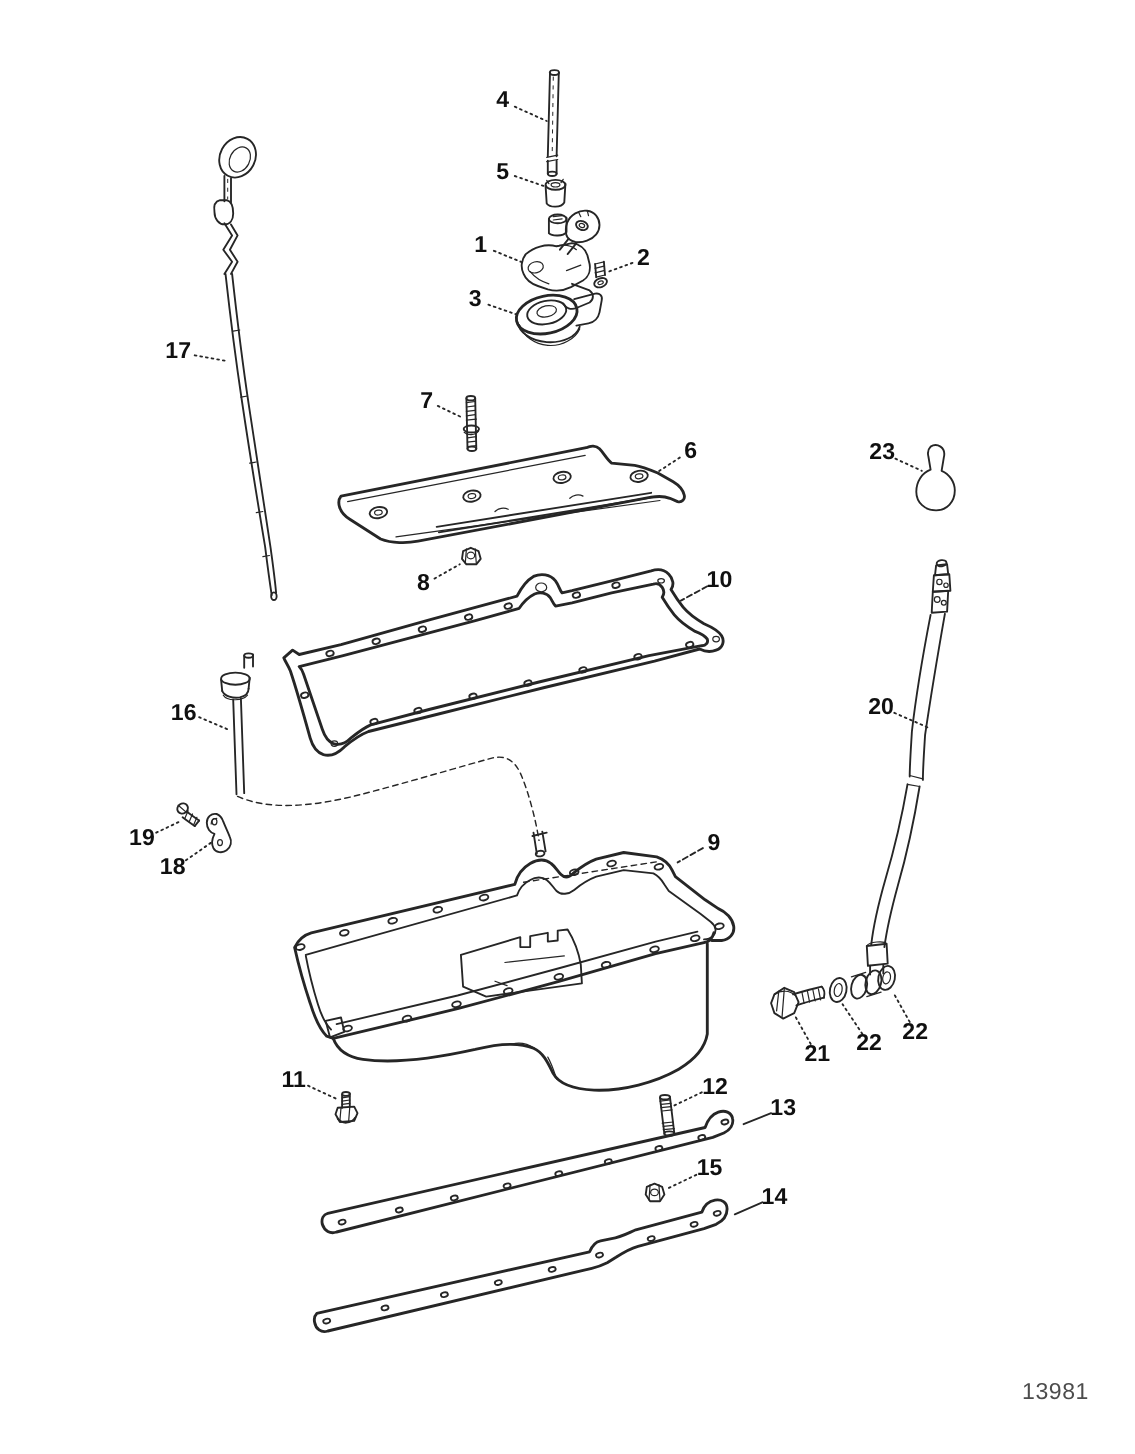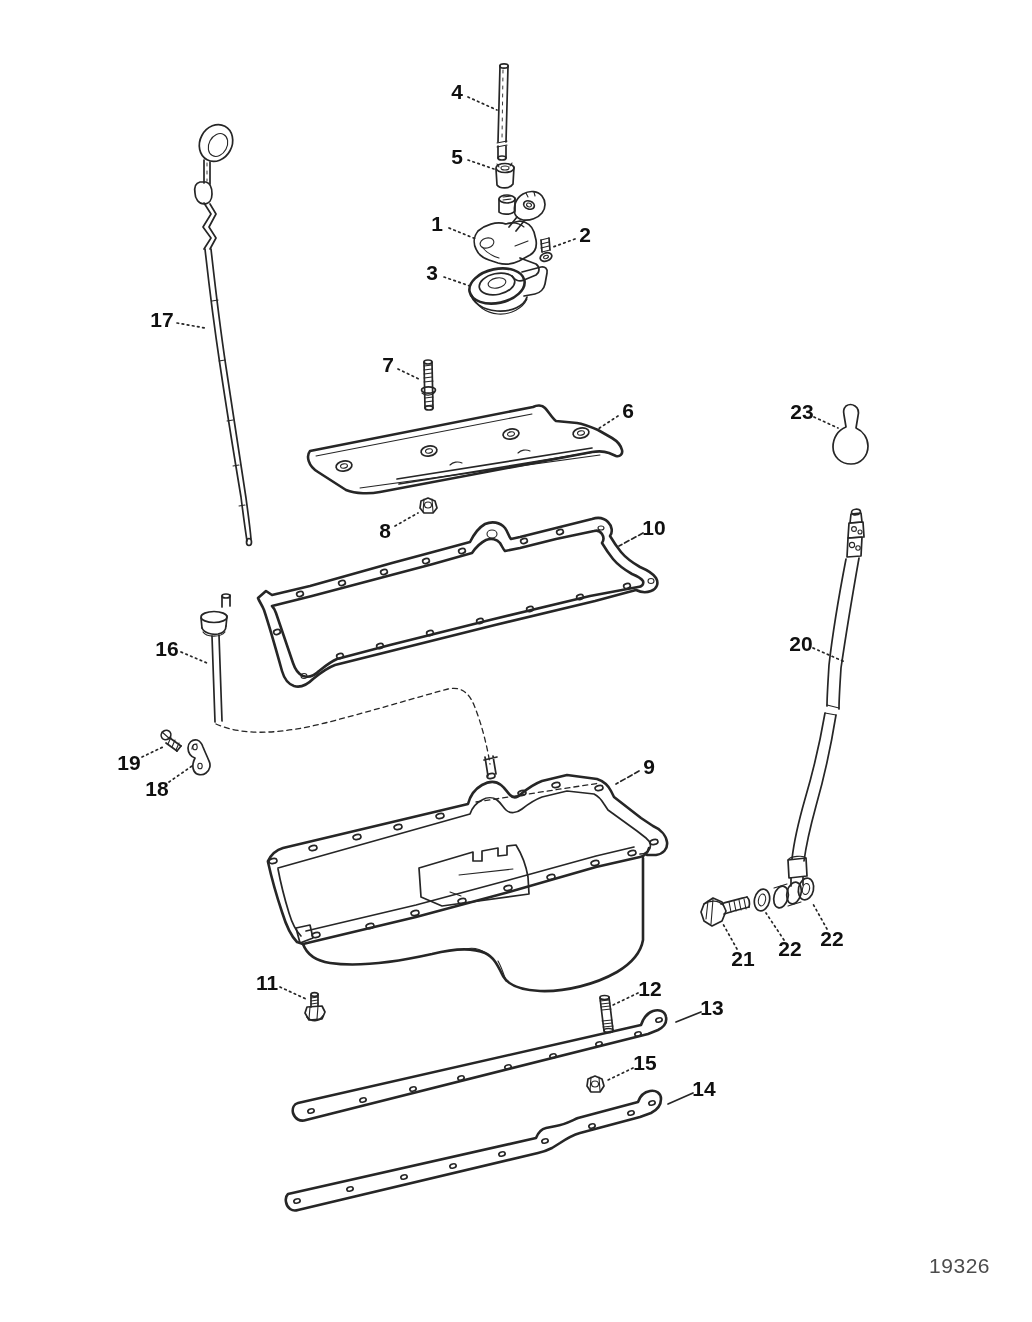--- a/index.html
+++ b/index.html
@@ -416,15 +416,15 @@
       <g>
         <line x1="633" y1="1068" x2="608" y2="1080" class="leader dotted"></line>
         <text x="645" y="1062" class="callout-num">15</text>
       </g>
       <g>
         <line x1="693" y1="1093" x2="668" y2="1104" class="leader solid"></line>
         <text x="704" y="1088" class="callout-num">14</text>
       </g>
     </svg>
 
-<div class="figure-number">19326</div>
+<div class="figure-number">13981</div>
 
 </div>
 
 </body></html>

